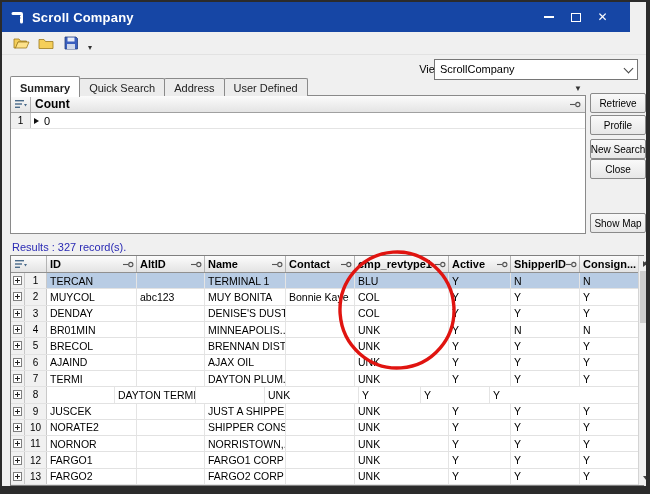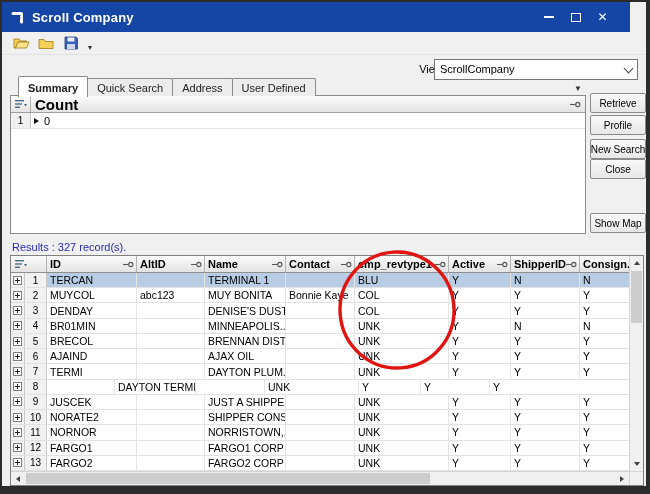--- a/index.html
+++ b/index.html
@@ -25,40 +25,40 @@
   
   .view-label{position:absolute;top:61px;right:197px;font-size:11px;color:#000;}
   .combo{position:absolute;top:57px;right:8px;width:204px;height:21px;background:#fff;border:1px solid #767676;}
   .combo-text{font-size:11px;padding:3px 0 0 5px;white-space:nowrap;overflow:hidden;}
   .combo-arrow{position:absolute;right:0;top:0;bottom:0;width:18px;display:flex;align-items:center;justify-content:center;}
   .chev{width:7px;height:7px;border-right:1.5px solid #444;border-bottom:1.5px solid #444;transform:rotate(45deg);margin-top:-3px;}
   
   .tabstrip{position:absolute;left:8px;top:75px;display:flex;align-items:flex-end;height:19px;z-index:3;}
   .tab{font-size:11px;padding:3px 9px 2px;border:1px solid #8a8a8a;border-bottom:none;background:#ececec;
     margin-right:-1px;height:18px;color:#222;border-radius:2px 2px 0 0;}
-  .tab.active{background:#fff;font-weight:bold;height:21px;padding-top:5px;margin-bottom:-1px;z-index:4;position:relative;margin-left:8px;}
+  .tab.active{background:#fff;font-weight:bold;height:21px;padding-top:5px;margin-bottom:-1px;z-index:4;position:relative;}
   .tab-overflow{position:absolute;left:572px;top:82px;font-size:8px;color:#333;z-index:3;}
   
   .panel{position:absolute;left:8px;top:93px;width:576px;height:139px;background:#fff;border:1px solid #8a8a8a;z-index:2;}
   .sg-header{display:flex;height:17px;background:linear-gradient(#fbfbfb,#e4e4e4);border-bottom:1px solid #a0a0a0;}
   .sg-corner{width:20px;border-right:1px solid #b0b0b0;display:flex;align-items:center;justify-content:center;}
-  .sg-count{flex:1;display:flex;align-items:center;justify-content:space-between;padding:0 4px;font-size:15px;font-weight:bold;}
+  .sg-count{flex:1;display:flex;align-items:center;justify-content:space-between;padding:0 4px;font-size:12px;font-weight:bold;}
   .sg-row{display:flex;height:16px;border-bottom:1px solid #e4e4e4;}
   .sg-rownum{width:20px;background:#f0f0f0;border-right:1px solid #c6c6c6;font-size:10px;display:flex;align-items:center;justify-content:center;}
   .sg-cell{flex:1;display:flex;align-items:center;gap:5px;padding-left:3px;font-size:11px;}
   .tri-right{width:0;height:0;border-left:5px solid #111;border-top:3.5px solid transparent;border-bottom:3.5px solid transparent;display:inline-block;}
   
   .btn{position:absolute;left:588px;width:56px;height:20px;font-size:10px;color:#000;
     background:linear-gradient(#f9f9f9,#e7e7e7);border:1px solid #8a8a8a;border-radius:2px;
     display:flex;align-items:center;justify-content:center;white-space:nowrap;}
   
   .results-label{position:absolute;left:10px;top:239px;font-size:11px;color:#2a2ab4;}
   
   .grid{position:absolute;left:8px;top:253px;width:634px;height:231px;border:1px solid #808080;background:#fff;
-    display:flex;flex-direction:column;}
+    display:flex;}
   .grid-body{flex:1;display:flex;min-height:0;}
   .grid-table{flex:1;display:flex;flex-direction:column;min-width:0;overflow:hidden;}
   .g-header{display:flex;height:17px;flex:none;background:linear-gradient(#fcfcfc,#e3e3e3);border-bottom:1px solid #909090;}
   .gh{display:flex;align-items:center;justify-content:space-between;padding:0 2px 0 3px;font-size:11px;font-weight:bold;
     border-right:1px solid #b4b4b4;overflow:hidden;white-space:nowrap;flex:none;}
   .gh-corner{width:36px;justify-content:flex-start;padding-left:4px;}
   .pin{display:flex;align-items:center;flex:none;}
   .g-rows{flex:1;display:flex;flex-direction:column;min-height:0;}
   .g-row{flex:1;display:flex;border-bottom:1px solid #e2e2e2;min-height:0;}
   .cell{font-size:10.5px;padding-left:3px;display:flex;align-items:center;border-right:1px solid #e4e4e4;

